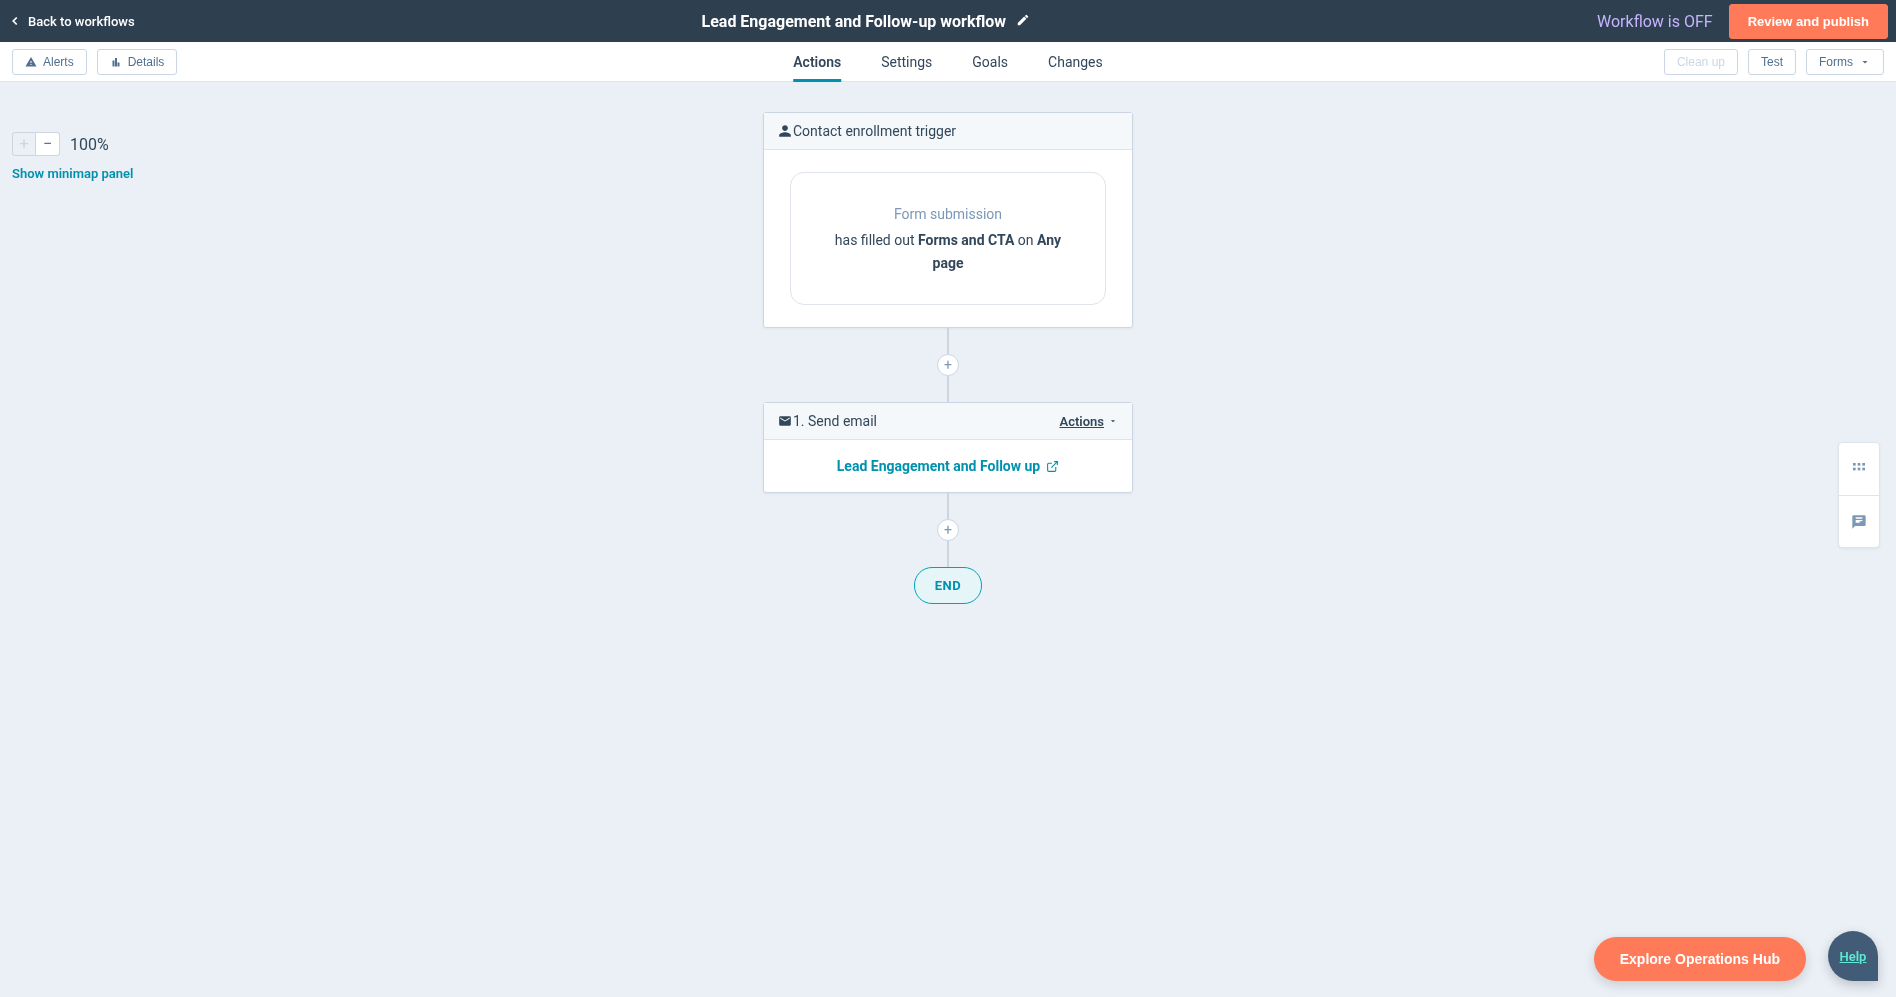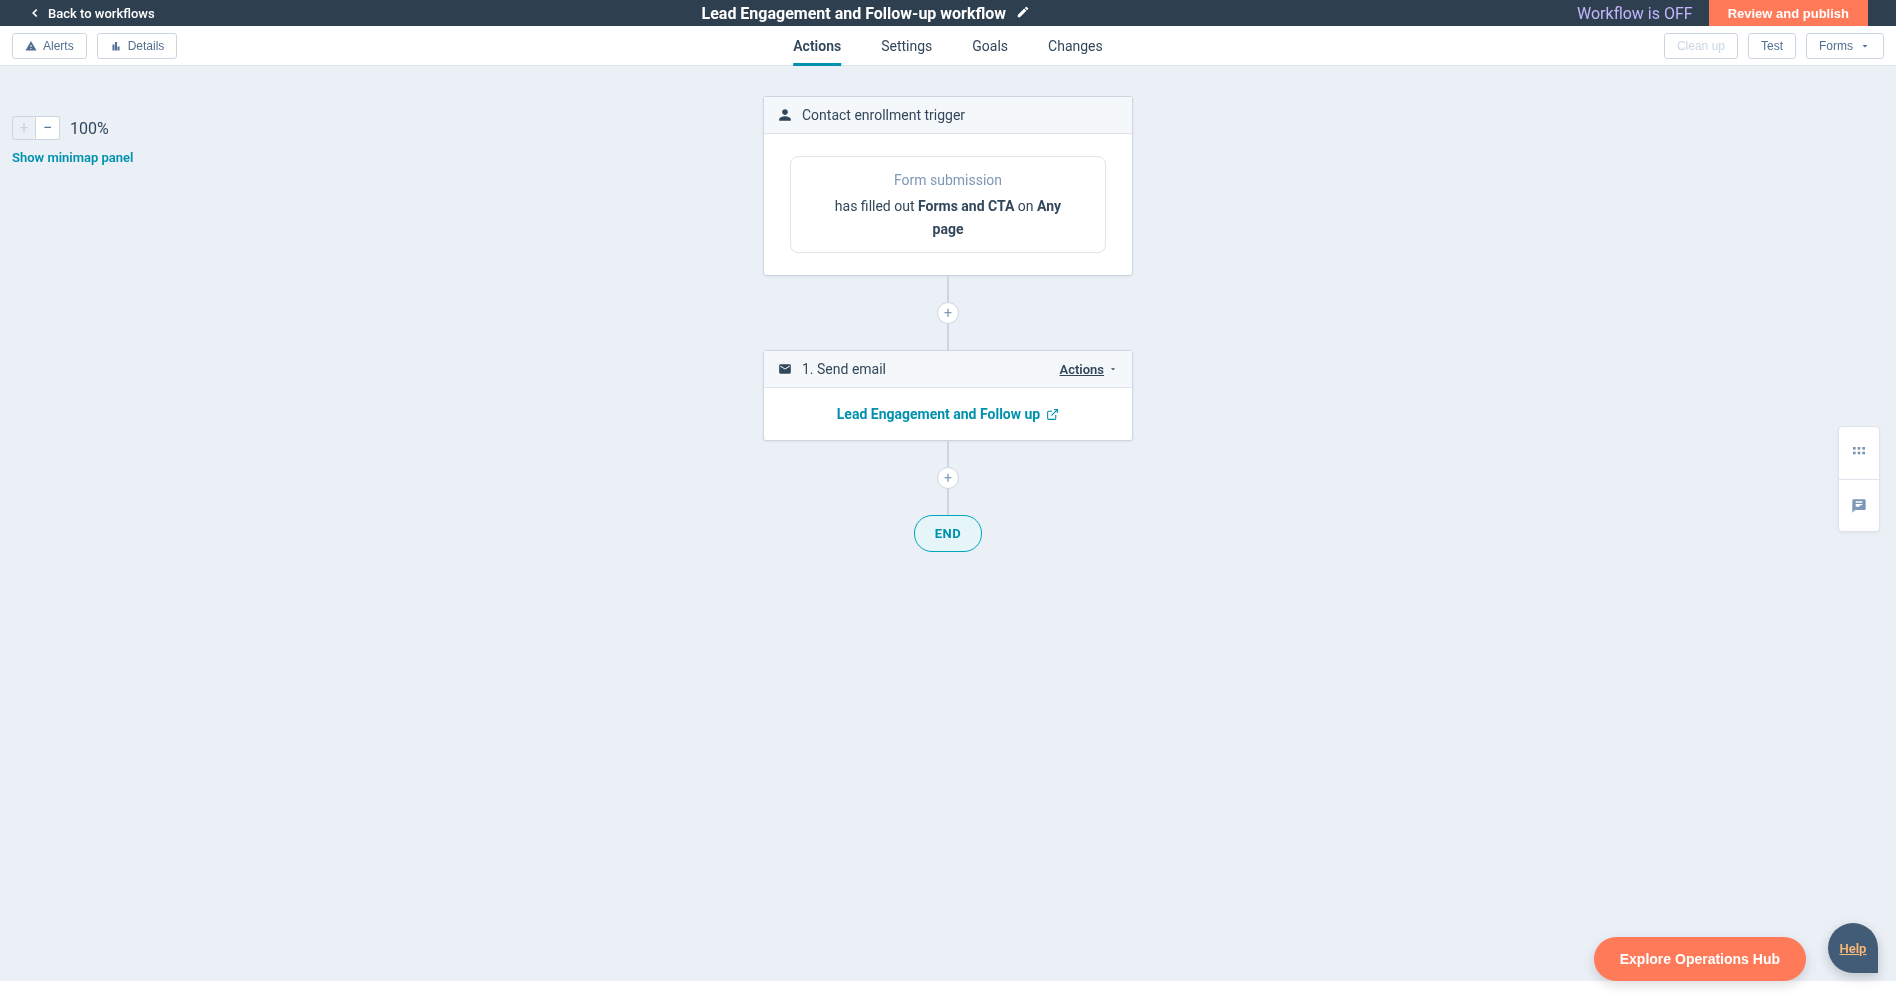--- a/index.html
+++ b/index.html
@@ -22,24 +22,24 @@
     margin:0;
     font-family:-apple-system,BlinkMacSystemFont,"Segoe UI",Roboto,"Helvetica Neue",Arial,sans-serif;
     color:var(--text);
     background:#fff;
     font-size:14px;
   }
   
   .top-header{
     background:var(--navy);
     color:#fff;
-    height:26px;
+    height:42px;
     display:flex;
     align-items:center;
-    padding:0 28px;
+    padding:0 8px;
     gap:12px;
   }
   .back-link{
     display:flex;align-items:center;gap:6px;
     color:#fff;cursor:pointer;font-weight:500;font-size:13px;
   }
   .back-link svg{width:14px;height:14px;}
   .title-wrap{flex:1;display:flex;justify-content:center;align-items:center;gap:10px;}
   .wf-title{font-weight:700;font-size:16px;}
   .edit-icon svg{width:14px;height:14px;fill:#fff;}
@@ -110,28 +110,28 @@
     padding-top:30px;
   }
   .card{
     width:370px;background:#fff;border:1px solid var(--border);border-radius:3px;
     box-shadow:0 1px 3px rgba(0,0,0,.05);
   }
   .card-header{
     background:var(--card-header);
     border-bottom:1px solid var(--border-light);
     padding:10px 14px;
-    display:flex;align-items:center;gap:10px;
+    display:flex;align-items:center;gap:1px;
     font-size:14px;color:var(--text);
   }
   .card-header .right{margin-left:auto;}
   .card-header .actions-link{text-decoration:underline;color:var(--text);font-weight:600;cursor:pointer;display:flex;align-items:center;gap:4px;font-size:13px;}
   .trigger-body{padding:22px 26px;}
   .inner-box{
-    border:1px solid var(--border-light);border-radius:8px;padding:12px 30px;text-align:center;
+    border:1px solid var(--border-light);border-radius:14px;padding:30px 30px;text-align:center;
     color:var(--text);font-size:14px;line-height:1.6;
   }
   .inner-box .sub{color:var(--muted);display:block;margin-bottom:4px;}
   .inner-box b{font-weight:700;}
   .email-body{padding:18px;text-align:center;}
   .email-link{color:var(--teal-dark);font-weight:700;font-size:14px;display:inline-flex;align-items:center;gap:6px;cursor:pointer;}
   .email-link svg{width:13px;height:13px;}
 
   .connector{width:2px;background:var(--border);height:26px;}
   .plus-node{
@@ -155,23 +155,23 @@
   .side-panel .panel-btn + .panel-btn{border-top:1px solid var(--border-light);}
 
   
   .float-explore{
     position:fixed;right:90px;bottom:16px;
     background:var(--orange);color:#fff;border:none;border-radius:22px;
     padding:14px 26px;font-size:14px;font-weight:600;cursor:pointer;
     box-shadow:0 4px 12px rgba(0,0,0,.15);
   }
   .float-help{
-    position:fixed;right:18px;bottom:24px;
+    position:fixed;right:18px;bottom:16px;
     width:50px;height:50px;border-radius:25px 25px 0 25px;
-    background:#425b76;color:#fdba74;display:flex;align-items:center;justify-content:center;
+    background:#425b76;color:#5eead4;display:flex;align-items:center;justify-content:center;
     font-size:13px;font-weight:600;cursor:pointer;
     box-shadow:0 4px 12px rgba(0,0,0,.2);
     text-decoration:underline;
   }
 </style>
 </head>
 <body>
 
 <div class="top-header">
   <div class="back-link">

